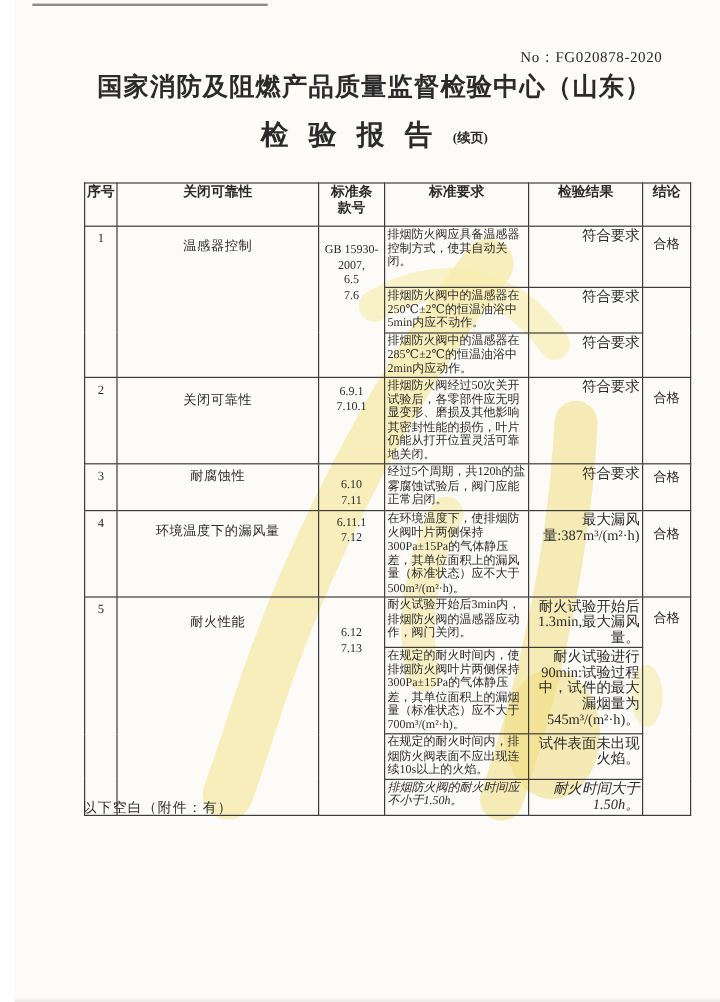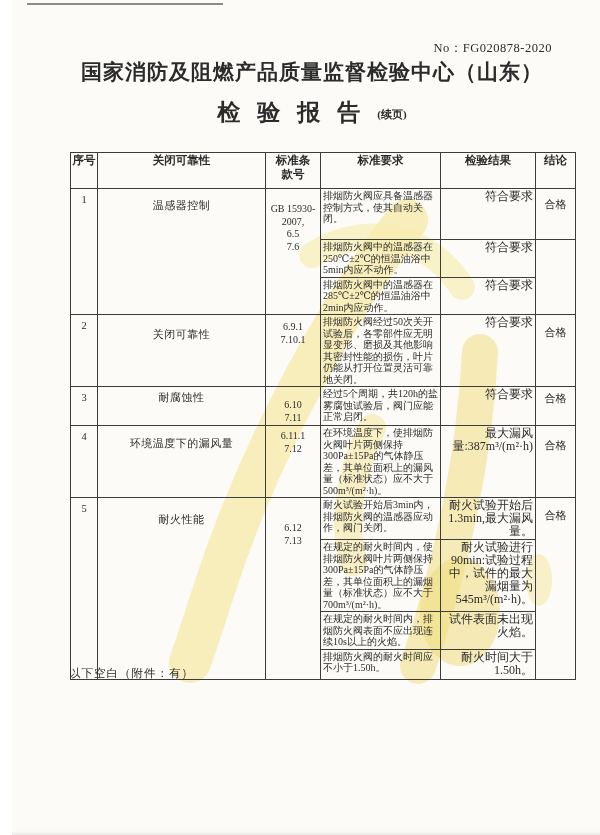--- a/index.html
+++ b/index.html
@@ -68,21 +68,21 @@
   }
   table.insp { border: 1.5px solid #333; }
   th.hdr {
     font-weight: bold; font-size: 11.5px; text-align: center;
     vertical-align: middle; white-space: pre-line; line-height: 14px;
   }
   tr.hrow  { height: 36px; }
   tr.r1a { height: 51px; } tr.r1b { height: 34px; } tr.r1c { height: 37px; }
   tr.r2  { height: 68px; } tr.r3  { height: 39px; } tr.r4  { height: 68px; }
   tr.r5a { height: 42px; } tr.r5b { height: 69px; } tr.r5c { height: 37px; }
-  tr.r5d { height: 30px; }
+  tr.r5d { height: 30px; font-style: italic; }
 
   td.no     { text-align: center; font-size: 10.5px; padding-top: 5px; }
   td.item   { text-align: center; font-size: 11px; letter-spacing: .5px; }
   td.clause { text-align: center; font-size: 10px; white-space: pre-line; line-height: 12.5px; }
   td.req    { text-align: left; padding: 1px 2px; font-size: 10px; line-height: 11.5px; }
   td.res    { text-align: right; font-size: 12px; line-height: 13px; padding: 1px 2px; }
   td.concl  { text-align: center; font-size: 11px; }
 
   .pt2{padding-top:14px}.pt4{padding-top:4px}.pt5{padding-top:5px}.pt6{padding-top:6px}
   .pt8{padding-top:8px}.pt10{padding-top:10px}.pt11{padding-top:11px}.pt12{padding-top:12px}

